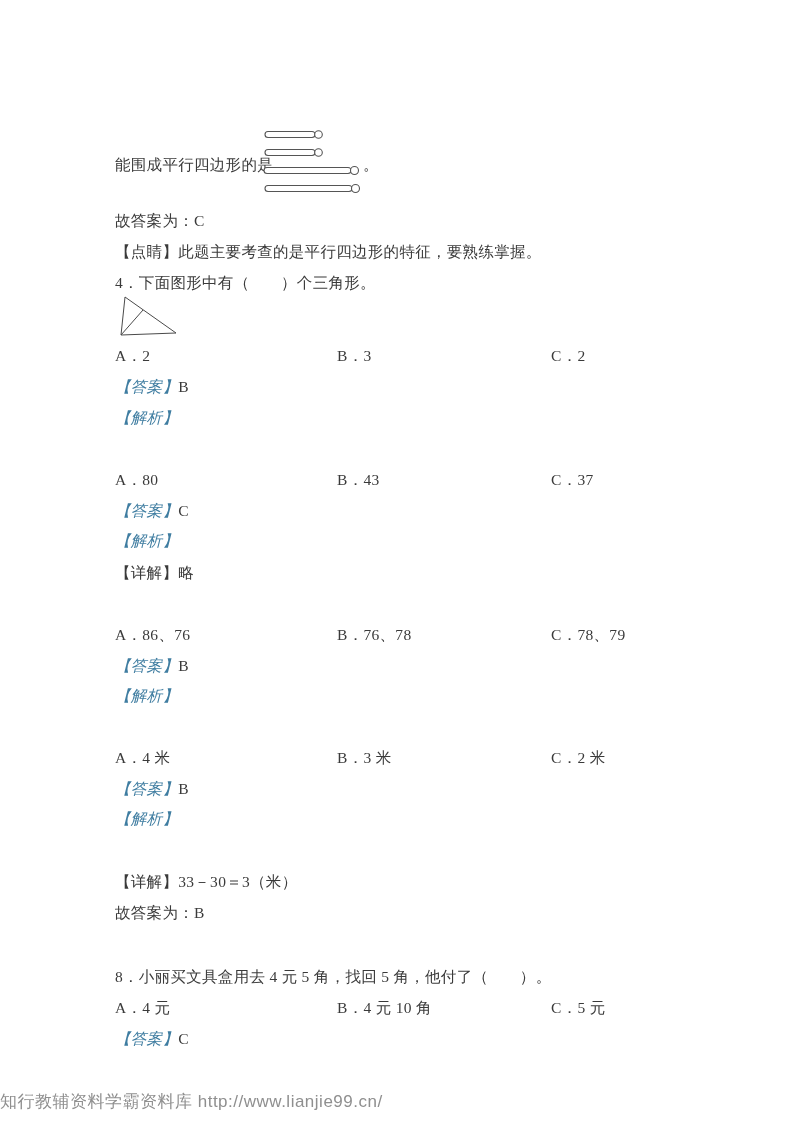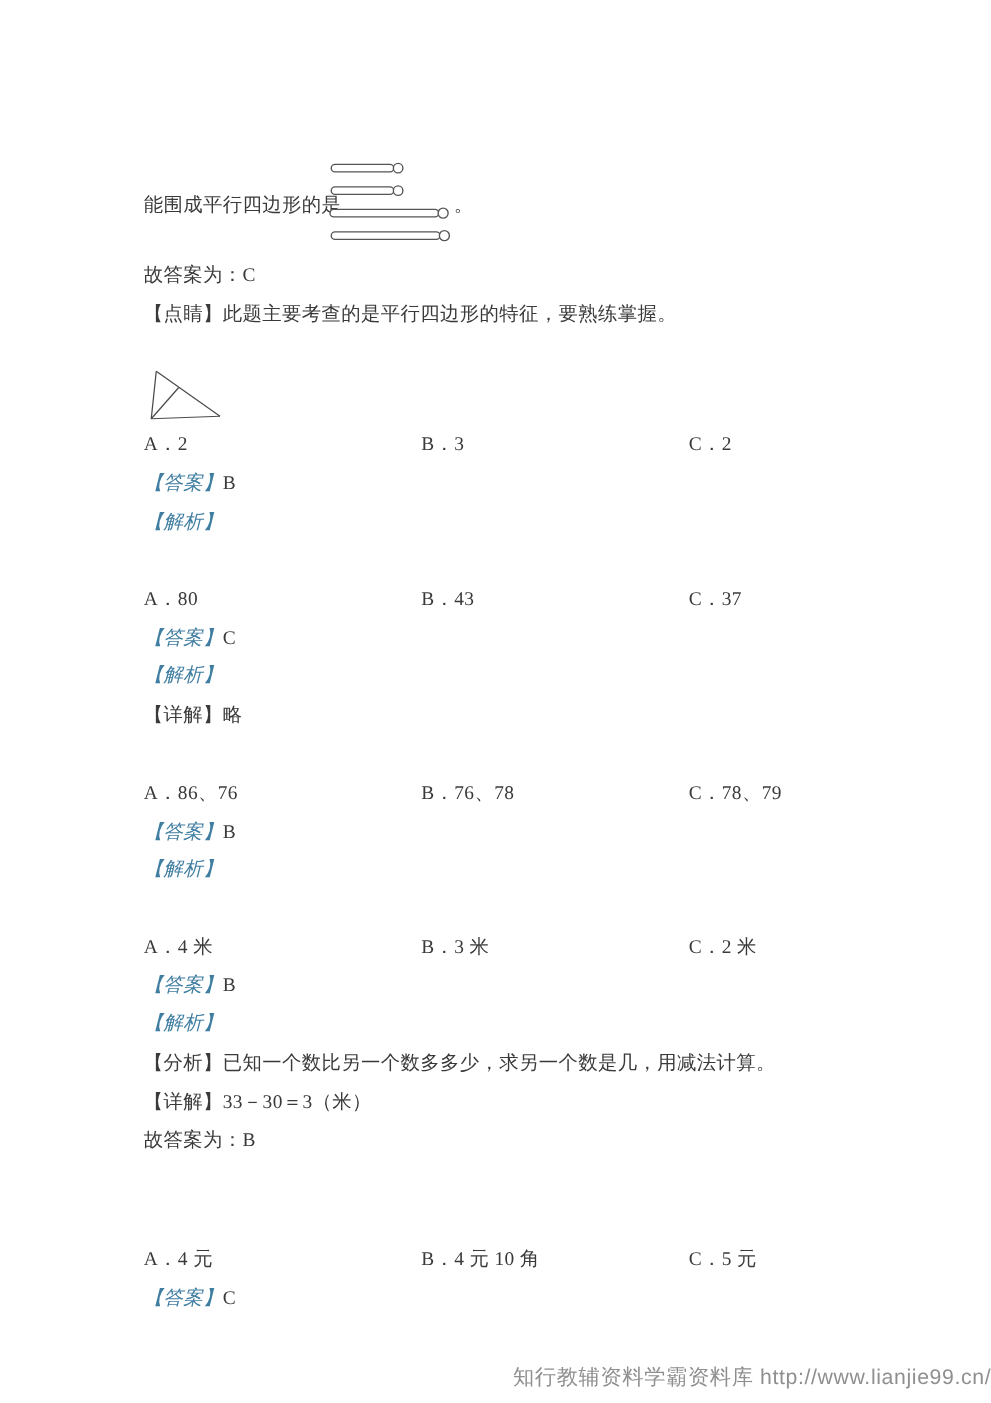--- a/index.html
+++ b/index.html
@@ -27,21 +27,21 @@
     letter-spacing: 0.3px;
     line-height: 1.2;
   }
   .tag { color: var(--tag-color, #3f7da1); font-style: italic; }
   .fig { position: absolute; }
   .footer {
     position: absolute;
     top: 1066px;
     left: 0;
     width: 100%;
-    text-align: right;
+    text-align: left;
     font-family: "Liberation Sans", "DejaVu Sans", sans-serif;
     font-size: 17px;
     color: var(--footer-color, #8f8f8f);
     letter-spacing: 0.5px;
   }
 </style>
 </head>
 <body>
 
 <div class="page">
@@ -68,20 +68,23 @@
   </div>
 
   <div class="line" style="top:188px">
     <span>故答案为：C</span>
   </div>
 
   <div class="line" style="top:219px">
     <span>【点睛】此题主要考查的是平行四边形的特征，要熟练掌握。</span>
   </div>
 
+  <div class="line" style="top:250px">
+    <span>4．下面图形中有（　　）个三角形。</span>
+  </div>
 
   <svg class="fig" style="left:116px; top:270px" width="66" height="46" viewBox="0 0 66 46">
     <g fill="none" stroke="#4a4a4a" stroke-width="1">
       <path d="M 9 3 L 5 41"></path>
       <path d="M 9 3 L 60 39"></path>
       <path d="M 5 41 L 60 39"></path>
       <path d="M 5 41 L 27 16"></path>
     </g>
   </svg>
 
@@ -129,30 +132,30 @@
     <span class="opt" style="left:115px; top:725px">A．4 米</span>
     <span class="opt" style="left:337px; top:725px">B．3 米</span>
     <span class="opt" style="left:551px; top:725px">C．2 米</span>
   </div>
   <div class="line" style="top:756px">
     <span class="tag">【答案】</span><span>B</span>
   </div>
   <div class="line" style="top:786px">
     <span class="tag">【解析】</span>
   </div>
-  <div class="line" style="top:818px">
-    <span>【分析】已知一个数比另一个数多多少，求另一个数是几，用减法计算。</span>
-  </div>
   <div class="line" style="top:849px">
     <span>【详解】33－30＝3（米）</span>
   </div>
   <div class="line" style="top:880px">
     <span>故答案为：B</span>
   </div>
 
+  <div class="line" style="top:944px">
+    <span>8．小丽买文具盒用去 4 元 5 角，找回 5 角，他付了（　　）。</span>
+  </div>
   <div>
     <span class="opt" style="left:115px; top:975px">A．4 元</span>
     <span class="opt" style="left:337px; top:975px">B．4 元 10 角</span>
     <span class="opt" style="left:551px; top:975px">C．5 元</span>
   </div>
   <div class="line" style="top:1006px">
     <span class="tag">【答案】</span><span>C</span>
   </div>
 
   <div class="footer">知行教辅资料学霸资料库 http://www.lianjie99.cn/</div>

